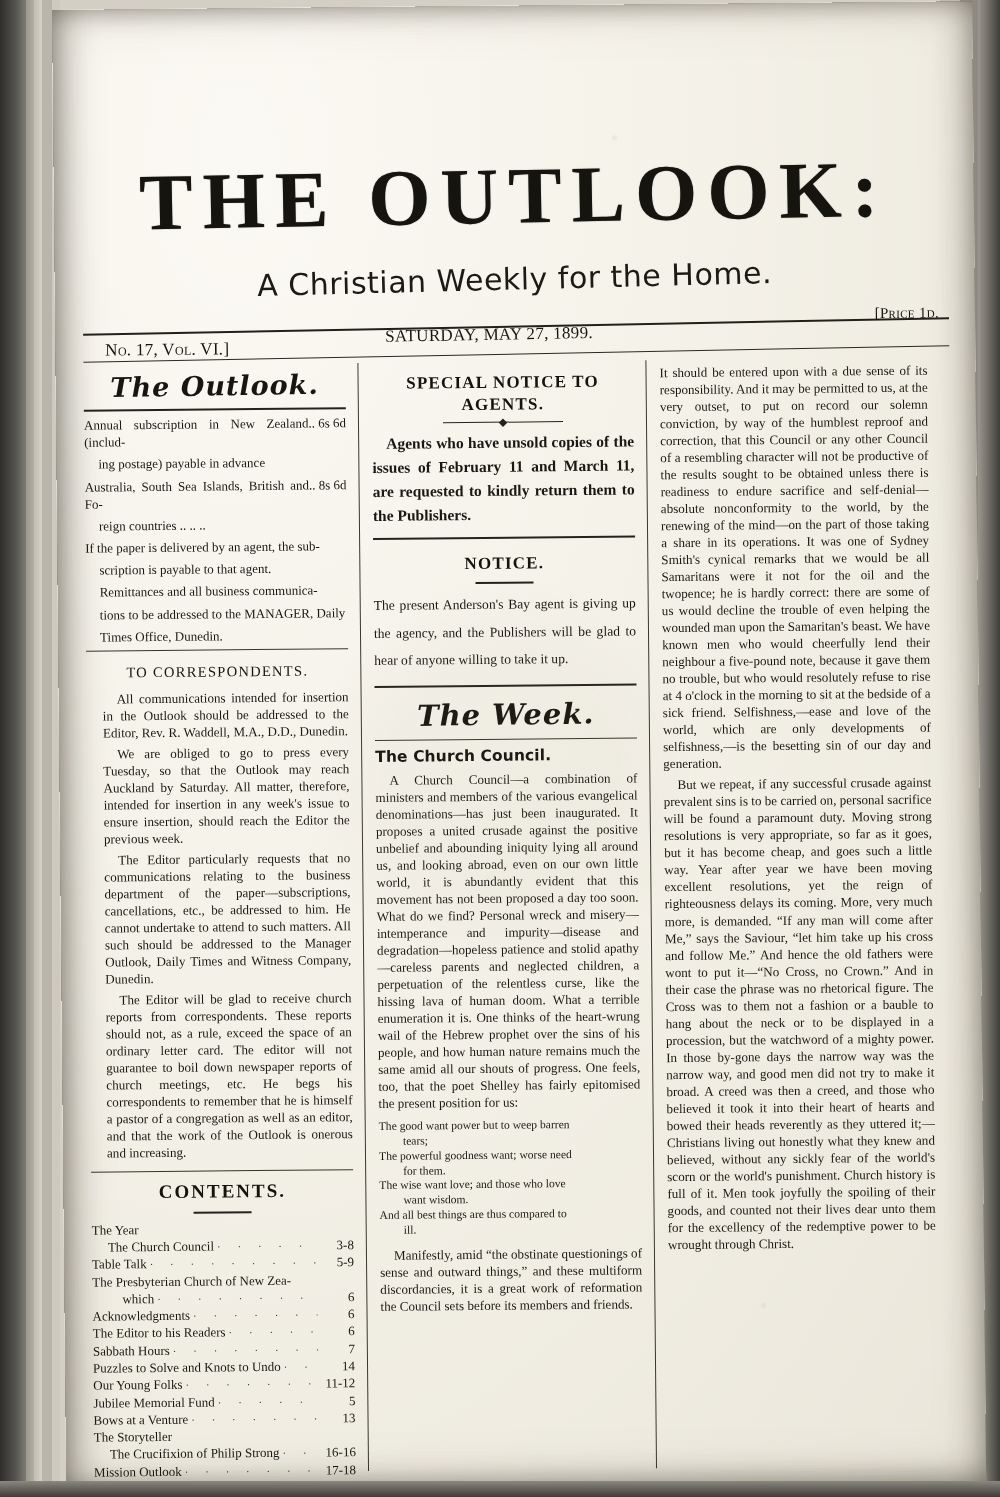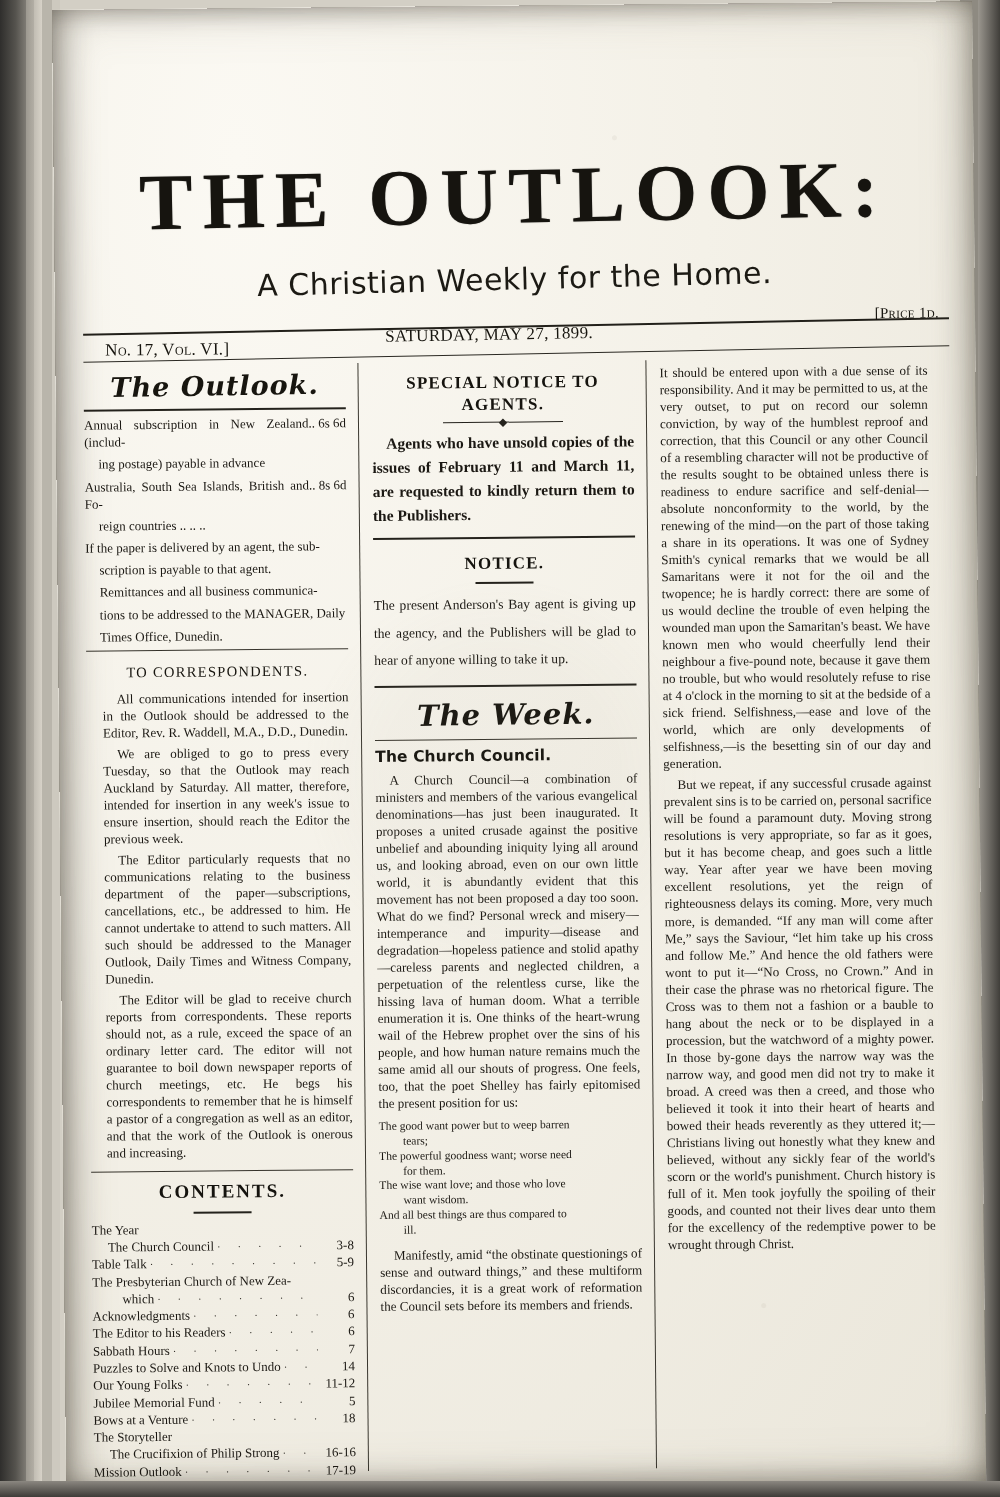--- a/index.html
+++ b/index.html
@@ -260,36 +260,36 @@
                 <span class="c-page">11-12</span>
               </div>
               <div class="c-row">
                 <span class="c-label">Jubilee Memorial Fund</span>
                 <span class="c-dots">· · · · · · · · · · · · · · · · · · · ·</span>
                 <span class="c-page">5</span>
               </div>
               <div class="c-row">
                 <span class="c-label">Bows at a Venture</span>
                 <span class="c-dots">· · · · · · · · · · · · · · · · · · · ·</span>
-                <span class="c-page">18</span>
+                <span class="c-page">13</span>
               </div>
               <div class="c-row">
                 <span class="c-label">The Storyteller</span>
                 <span class="c-dots"></span>
                 <span class="c-page"></span>
               </div>
               <div class="c-row c-indent">
                 <span class="c-label">The Crucifixion of Philip Strong</span>
                 <span class="c-dots">· · · · · · · · · · · · · · · · · · · ·</span>
                 <span class="c-page">16-16</span>
               </div>
               <div class="c-row">
                 <span class="c-label">Mission Outlook</span>
                 <span class="c-dots">· · · · · · · · · · · · · · · · · · · ·</span>
-                <span class="c-page">17-19</span>
+                <span class="c-page">17-18</span>
               </div>
               <div class="c-row">
                 <span class="c-label">Best Letter Competition</span>
                 <span class="c-dots">· · · · · · · · · · · · · · · · · · · ·</span>
                 <span class="c-page">19-20</span>
               </div>
               <div class="c-row">
                 <span class="c-label">Religion and Doctrine, and how they</span>
               </div>
             </div>

